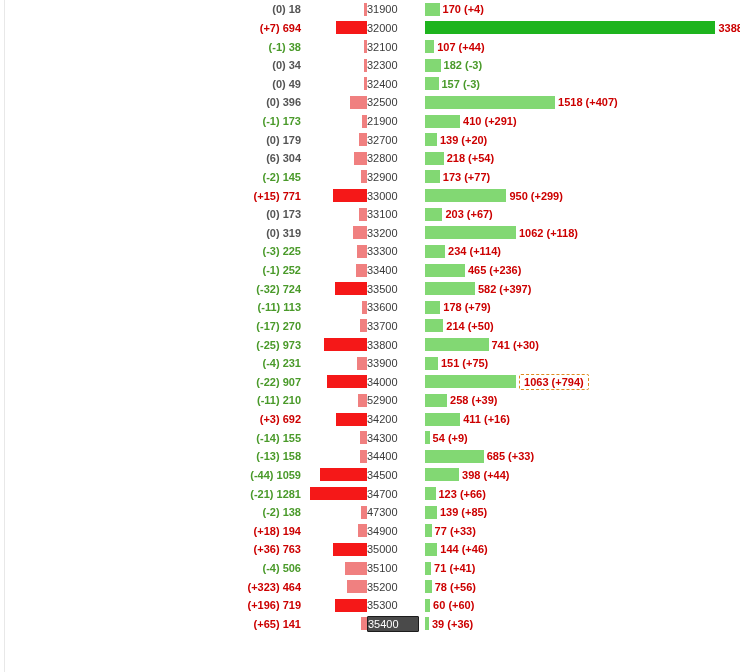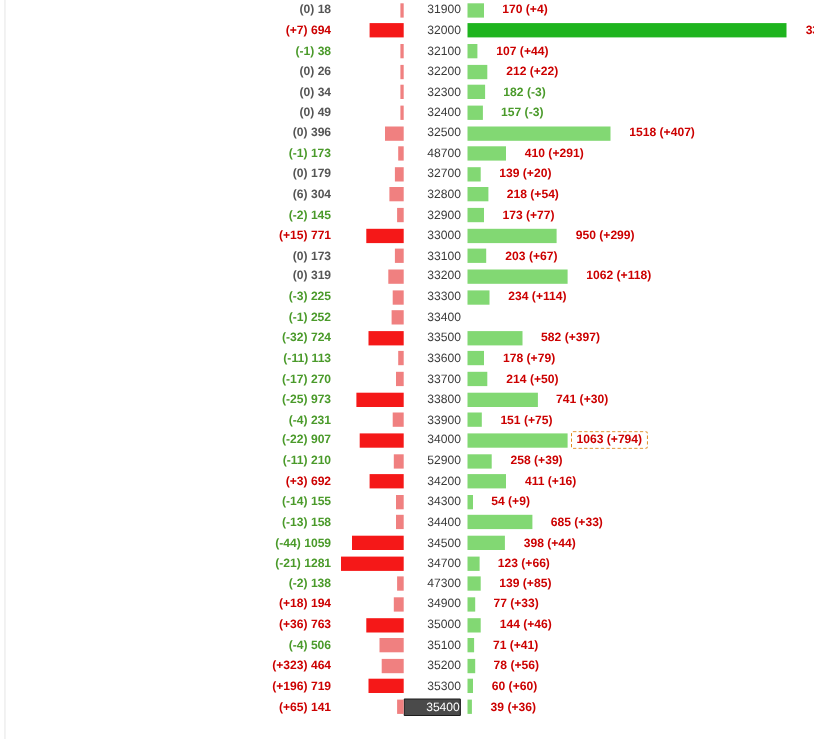--- a/index.html
+++ b/index.html
@@ -19,35 +19,35 @@
     font-size:11px;font-weight:bold;white-space:nowrap;letter-spacing:0px;
   }
   .bid-barcell{
     width:62px;position:relative;height:13px;box-sizing:border-box;
   }
   .bid-bar{
     position:absolute;right:0;top:0;height:13px;
   }
   
   .price{
-    width:52px;text-align:right;font-size:11px;color:#3a3a3a;
+    width:52px;text-align:left;font-size:11px;color:#3a3a3a;
     box-sizing:border-box;white-space:nowrap;
   }
   .price.sel{
     background:#4a4a4a;color:#ffffff;border:1px solid #1c1c1c;
     border-radius:1px;padding:1px 0;font-weight:normal;
   }
   
   .ask-barcell{
     width:calc(100% - 419px);position:relative;height:13px;display:flex;align-items:center;
     padding-left:6px;box-sizing:border-box;
   }
   .ask-bar{height:13px;flex:0 0 auto;}
   .ask-lab{
-    font-size:11px;font-weight:bold;white-space:nowrap;padding-left:17px;
+    font-size:11px;font-weight:bold;white-space:nowrap;padding-left:3px;
   }
   .ask-lab.hl{
     border:1px dashed #e08a1e;padding:1px 4px;border-radius:2px;margin-left:3px;
   }
   .c-pos{color:#cc0000;}
   .c-neg{color:#4a9a2a;}
   .c-zero{color:#555555;}
 </style>
 </head>
 <body>
@@ -82,31 +82,20 @@
         <div class="bid-barcell">
           <div class="bid-bar" style="width: 3px; background: rgb(240, 128, 128);"></div>
         </div>
         <div class="price">32100</div>
         <div class="ask-barcell">
           <div class="ask-bar" style="width: 9.2px; background: rgb(130, 216, 115);"></div>
           <div class="ask-lab c-pos">107 (+44)</div>
         </div>
       </div>
       <div class="row">
-        <div class="bid-lab c-zero">(0) 26</div>
-        <div class="bid-barcell">
-          <div class="bid-bar" style="width: 3px; background: rgb(240, 128, 128);"></div>
-        </div>
-        <div class="price">32200</div>
-        <div class="ask-barcell">
-          <div class="ask-bar" style="width: 18.2px; background: rgb(130, 216, 115);"></div>
-          <div class="ask-lab c-pos">212 (+22)</div>
-        </div>
-      </div>
-      <div class="row">
         <div class="bid-lab c-zero">(0) 34</div>
         <div class="bid-barcell">
           <div class="bid-bar" style="width: 3px; background: rgb(240, 128, 128);"></div>
         </div>
         <div class="price">32300</div>
         <div class="ask-barcell">
           <div class="ask-bar" style="width: 15.6px; background: rgb(130, 216, 115);"></div>
           <div class="ask-lab c-neg">182 (-3)</div>
         </div>
       </div>
@@ -130,21 +119,21 @@
         <div class="ask-barcell">
           <div class="ask-bar" style="width: 130.1px; background: rgb(130, 216, 115);"></div>
           <div class="ask-lab c-pos">1518 (+407)</div>
         </div>
       </div>
       <div class="row">
         <div class="bid-lab c-neg">(-1) 173</div>
         <div class="bid-barcell">
           <div class="bid-bar" style="width: 5.1px; background: rgb(240, 128, 128);"></div>
         </div>
-        <div class="price">48700</div>
+        <div class="price">21900</div>
         <div class="ask-barcell">
           <div class="ask-bar" style="width: 35.1px; background: rgb(130, 216, 115);"></div>
           <div class="ask-lab c-pos">410 (+291)</div>
         </div>
       </div>
       <div class="row">
         <div class="bid-lab c-zero">(0) 179</div>
         <div class="bid-barcell">
           <div class="bid-bar" style="width: 7.9px; background: rgb(240, 128, 128);"></div>
         </div>
@@ -219,20 +208,24 @@
           <div class="ask-bar" style="width: 20.1px; background: rgb(130, 216, 115);"></div>
           <div class="ask-lab c-pos">234 (+114)</div>
         </div>
       </div>
       <div class="row">
         <div class="bid-lab c-neg">(-1) 252</div>
         <div class="bid-barcell">
           <div class="bid-bar" style="width: 11.2px; background: rgb(240, 128, 128);"></div>
         </div>
         <div class="price">33400</div>
+        <div class="ask-barcell">
+          <div class="ask-bar" style="width: 39.9px; background: rgb(130, 216, 115);"></div>
+          <div class="ask-lab c-pos">465 (+236)</div>
+        </div>
       </div>
       <div class="row">
         <div class="bid-lab c-neg">(-32) 724</div>
         <div class="bid-barcell">
           <div class="bid-bar" style="width: 32.1px; background: rgb(245, 24, 24);"></div>
         </div>
         <div class="price">33500</div>
         <div class="ask-barcell">
           <div class="ask-bar" style="width: 49.9px; background: rgb(130, 216, 115);"></div>
           <div class="ask-lab c-pos">582 (+397)</div>

